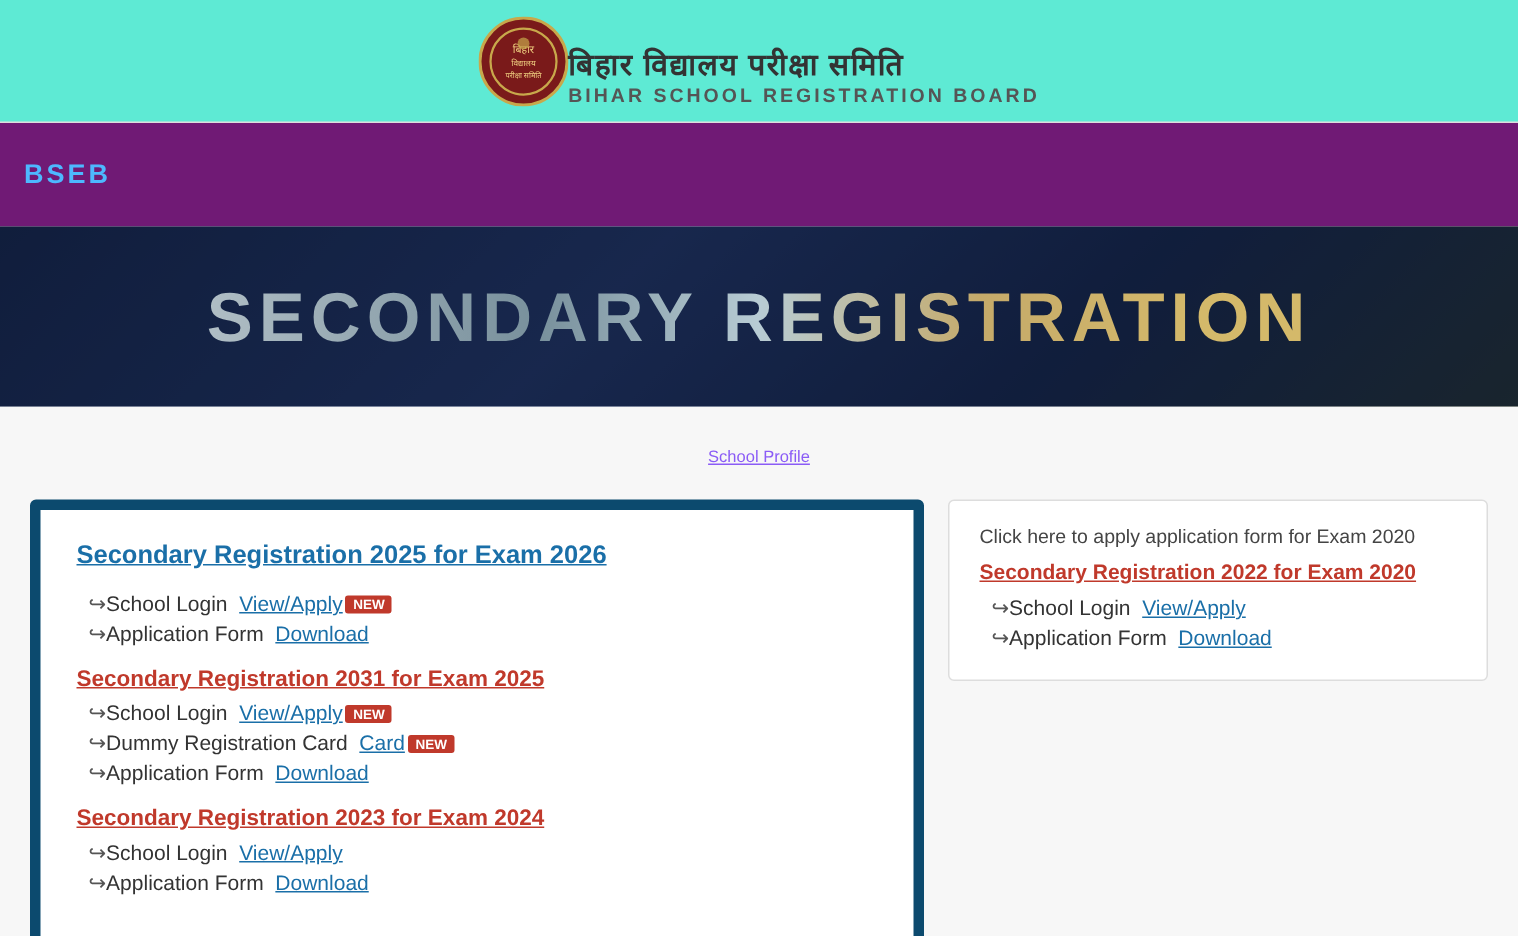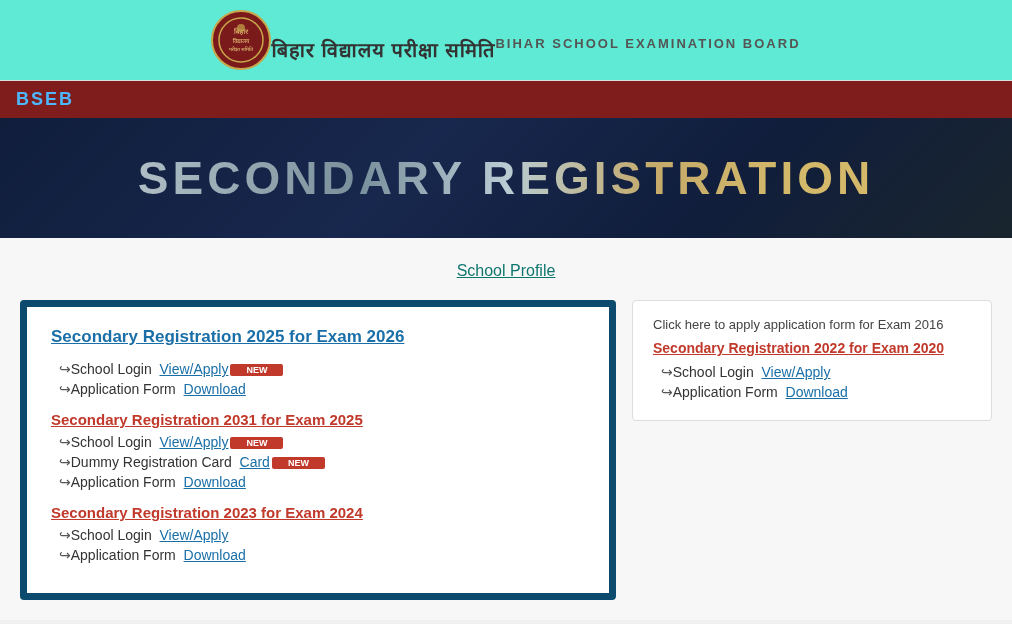--- a/index.html
+++ b/index.html
@@ -9,41 +9,41 @@
     .header {
       background: #5eead4;
       display: flex;
       align-items: center;
       justify-content: center;
       padding: 10px 20px;
       border-bottom: 1px solid #ddd;
     }
     .header-text {
       display: flex;
-      flex-direction: row;
+      flex-direction: column;
       align-items: flex-start;
       margin-top: 19px;
     }
     .header-hindi {
       font-size: 20px;
       color: #333;
       font-weight: bold;
       letter-spacing: 1px;
     }
     .header-english {
       font-size: 13px;
       color: #555;
       letter-spacing: 2px;
       font-weight: bold;
     }
 
     
     .top-nav {
-      background: #7f1d1d;
-      padding: 8px 16px;
+      background: #701a75;
+      padding: 24px 16px;
       display: flex;
       align-items: center;
     }
     .top-nav-brand {
       color: #4db8ff;
       font-size: 18px;
       font-weight: bold;
       letter-spacing: 2px;
     }
 
@@ -83,22 +83,22 @@
       padding: 24px 20px 20px 20px;
       min-height: 380px;
     }
 
     .school-profile-link {
       display: block;
       text-align: center;
       margin-bottom: 20px;
     }
     .school-profile-link a {
-      color: #0f766e;
-      font-size: 16px;
+      color: #8b5cf6;
+      font-size: 11px;
       text-decoration: underline;
       cursor: pointer;
     }
 
     
     .two-col {
       display: flex;
       gap: 16px;
       align-items: flex-start;
     }
@@ -150,21 +150,21 @@
       text-decoration: underline;
       cursor: pointer;
     }
 
     .new-badge {
       display: inline-block;
       background: #c0392b;
       color: #fff;
       font-size: 9px;
       font-weight: bold;
-      padding: 1px 16px;
+      padding: 1px 5px;
       border-radius: 2px;
       margin-left: 2px;
       vertical-align: middle;
       text-transform: uppercase;
     }
 
     
     .right-intro {
       font-size: 13px;
       color: #444;
@@ -193,21 +193,21 @@
   <svg class="logo-circle" viewBox="0 0 60 60">
     <circle cx="30" cy="30" r="29" fill="#7a1a1a" stroke="#c8a84b" stroke-width="2"></circle>
     <circle cx="30" cy="30" r="22" fill="none" stroke="#c8a84b" stroke-width="1.5"></circle>
     <text x="30" y="24" text-anchor="middle" fill="#f0d080" font-size="7" font-family="serif">बिहार</text>
     <text x="30" y="33" text-anchor="middle" fill="#f0d080" font-size="5.5" font-family="serif">विद्यालय</text>
     <text x="30" y="41" text-anchor="middle" fill="#f0d080" font-size="5" font-family="serif">परीक्षा समिति</text>
     <circle cx="30" cy="18" r="4" fill="#c8a84b" opacity="0.7"></circle>
   </svg>
   <div class="header-text">
     <span class="header-hindi">बिहार विद्यालय परीक्षा समिति</span>
-    <span class="header-english">BIHAR SCHOOL EXAMINATION BOARD</span>
+    <span class="header-english">BIHAR SCHOOL REGISTRATION BOARD</span>
   </div>
 </div>
 
 <div class="top-nav">
   <span class="top-nav-brand">BSEB</span>
 </div>
 
 <div class="banner">
   <div class="banner-overlay"></div>
   <span class="banner-title">SECONDARY REGISTRATION</span>
@@ -256,21 +256,21 @@
         <a class="link">View/Apply</a>
       </div>
       <div class="section-entry">
         <span class="arrow">↪</span>Application Form&nbsp;
         <a class="link">Download</a>
       </div>
 
     </div>
 
     <div class="right-panel">
-      <div class="right-intro">Click here to apply application form for Exam 2016</div>
+      <div class="right-intro">Click here to apply application form for Exam 2020</div>
       <div class="right-section-title">Secondary Registration 2022 for Exam 2020</div>
       <div class="section-entry">
         <span class="arrow">↪</span>School Login&nbsp;
         <a class="link">View/Apply</a>
       </div>
       <div class="section-entry">
         <span class="arrow">↪</span>Application Form&nbsp;
         <a class="link">Download</a>
       </div>
     </div>

